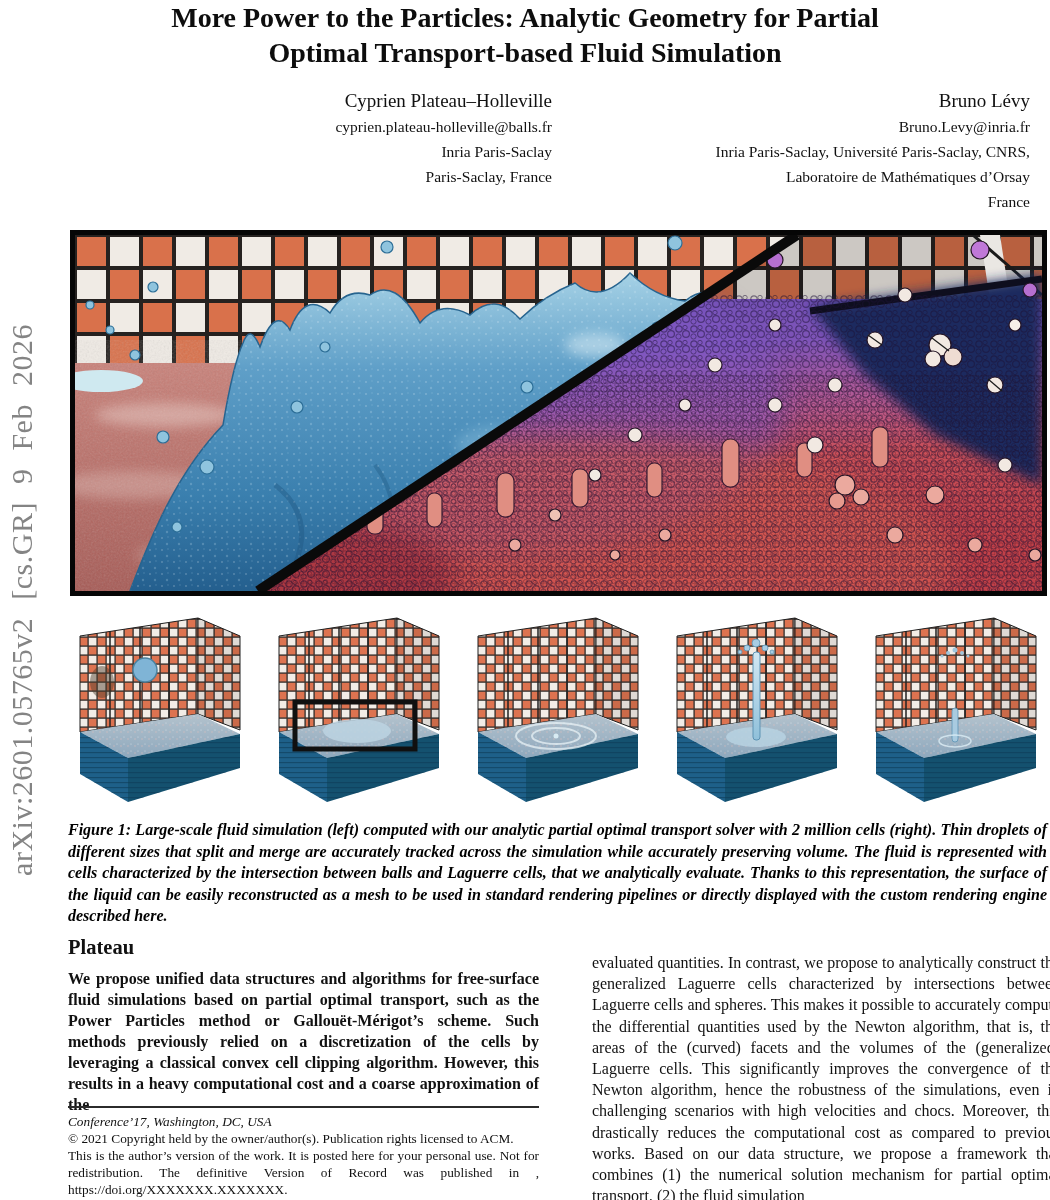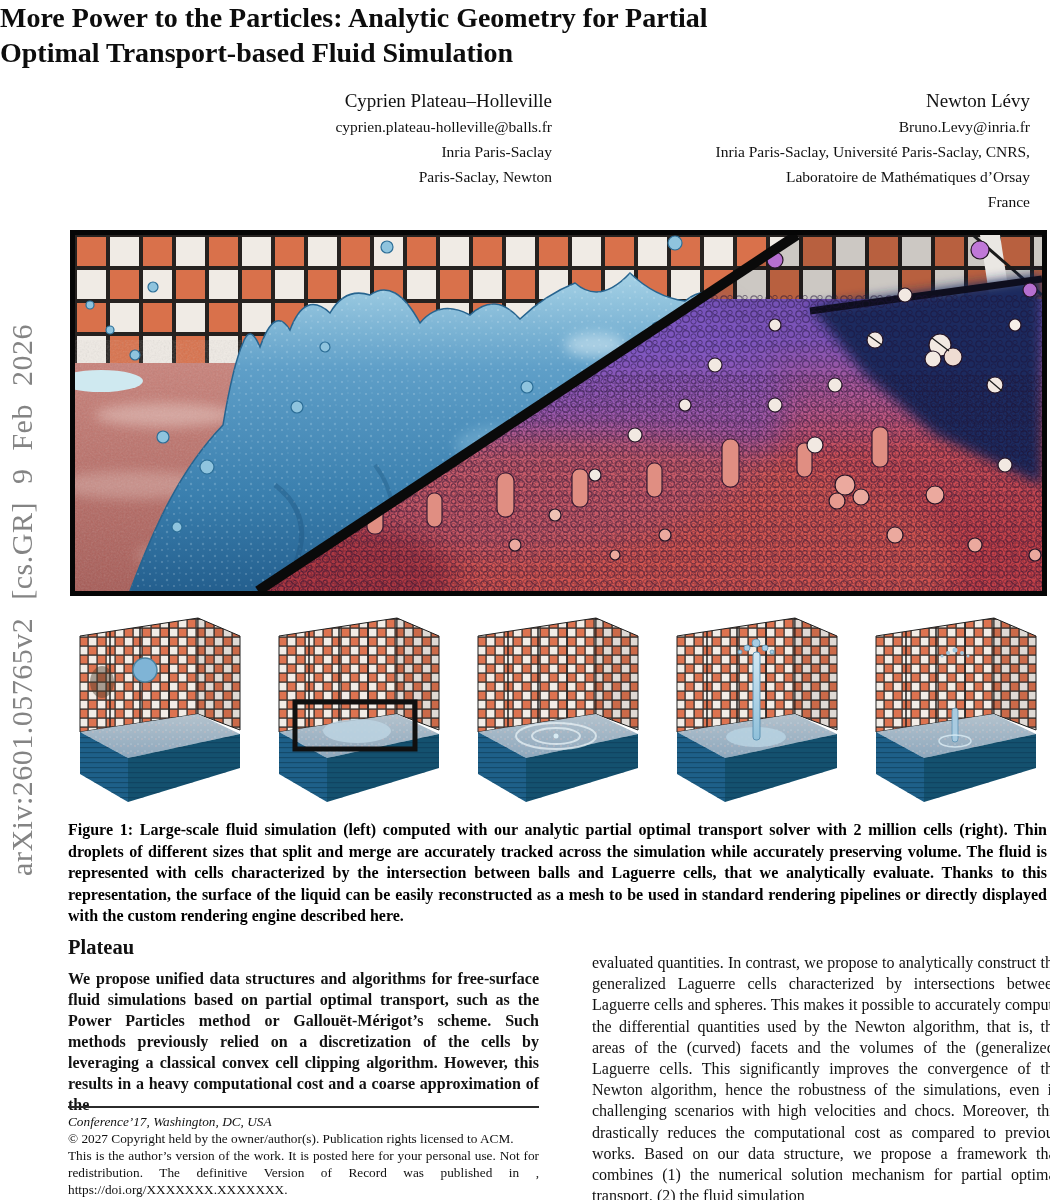--- a/index.html
+++ b/index.html
@@ -3,37 +3,37 @@
 <meta charset="utf-8">
 <style>
   html,body{margin:0;padding:0;background:#ffffff;}
   .page{position:relative;width:1050px;height:1200px;background:#fff;overflow:hidden;
         font-family:"Liberation Serif", serif;color:#111;}
   
   .watermark{position:absolute;top:600px;left:22px;transform:translate(-50%,-50%) rotate(-90deg);
              transform-origin:center;white-space:nowrap;font-size:30px;color:#848484;
              letter-spacing:.5px;word-spacing:10px;}
   
-  .title{position:absolute;top:0px;left:0;width:1050px;
+  .title{position:absolute;top:0px;left:0;width:1050px;text-align:center;
          font-size:28px;line-height:35px;font-weight:700;margin:0;color:#0d0d0d;font-family:Liberation Serif, serif;}
   
   .author-block{position:absolute;top:88px;text-align:right;font-size:15.5px;line-height:25px;}
   .author-block .name{font-size:19px;line-height:26px;}
   .author-a{left:92px;width:460px;}
   .author-b{left:570px;width:460px;}
   
   .teaser{position:absolute;left:70px;top:230px;width:967px;height:356px;border:5px solid #060606;}
   .teaser svg{display:block;}
   
   .thumbs{position:absolute;left:70px;top:609px;width:977px;height:198px;display:flex;
           justify-content:space-between;}
   .thumb{width:181px;height:198px;}
   
   .caption{position:absolute;left:68px;top:819px;width:979px;margin:0;
-           font-size:16px;line-height:21.6px;font-weight:700;text-align:justify;color:#000;}
+           font-size:16px;line-height:21.6px;font-weight:700;text-align:justify;color:#000;font-style:italic;}
   
   .abstract-head{position:absolute;left:68px;top:936px;width:470px;margin:0;
                  font-size:20.5px;font-weight:700;}
   .col-left{position:absolute;left:68px;top:968px;width:471px;margin:0;
             font-size:16px;line-height:21px;text-align:justify;font-weight:bold;}
   .col-right{position:absolute;left:580px;top:940px;width:468px;margin:12px;
              font-size:16px;line-height:21.2px;text-align:justify;}
   
   .footnote{position:absolute;left:68px;top:1106px;width:471px;font-size:13.3px;line-height:17px;}
   .footnote .rule{border-top:2.5px solid #2b2b2b;margin-bottom:5px;width:471px;}
@@ -49,25 +49,25 @@
 
   <h1 class="title">
     <span>More Power to the Particles: Analytic Geometry for Partial</span><br>
     <span>Optimal Transport-based Fluid Simulation</span>
   </h1>
 
   <div class="author-block author-a">
     <div class="name">Cyprien Plateau–Holleville</div>
     <div>cyprien.plateau-holleville@balls.fr</div>
     <div>Inria Paris-Saclay</div>
-    <div>Paris-Saclay, Newton</div>
+    <div>Paris-Saclay, France</div>
   </div>
 
   <div class="author-block author-b">
-    <div class="name">Newton Lévy</div>
+    <div class="name">Bruno Lévy</div>
     <div>Bruno.Levy@inria.fr</div>
     <div>Inria Paris-Saclay, Université Paris-Saclay, CNRS,</div>
     <div>Laboratoire de Mathématiques d’Orsay</div>
     <div>France</div>
   </div>
 
   <div class="teaser">
     <svg width="967" height="356" viewBox="0 0 967 356">
       <defs>
         <pattern id="tilesBig" width="66" height="66" patternUnits="userSpaceOnUse">
@@ -363,17 +363,17 @@
 
   <p class="caption">Figure 1: Large-scale fluid simulation (left) computed with our analytic partial optimal transport solver with 2 million cells (right). Thin droplets of different sizes that split and merge are accurately tracked across the simulation while accurately preserving volume. The fluid is represented with cells characterized by the intersection between balls and Laguerre cells, that we analytically evaluate. Thanks to this representation, the surface of the liquid can be easily reconstructed as a mesh to be used in standard rendering pipelines or directly displayed with the custom rendering engine described here.</p>
 
   <h2 class="abstract-head">Plateau</h2>
   <p class="col-left">We propose unified data structures and algorithms for free-surface fluid simulations based on partial optimal transport, such as the Power Particles method or Gallouët-Mérigot’s scheme. Such methods previously relied on a discretization of the cells by leveraging a classical convex cell clipping algorithm. However, this results in a heavy computational cost and a coarse approximation of the</p>
   <p class="col-right">evaluated quantities. In contrast, we propose to analytically construct the generalized Laguerre cells characterized by intersections between Laguerre cells and spheres. This makes it possible to accurately compute the differential quantities used by the Newton algorithm, that is, the areas of the (curved) facets and the volumes of the (generalized) Laguerre cells. This significantly improves the convergence of the Newton algorithm, hence the robustness of the simulations, even in challenging scenarios with high velocities and chocs. Moreover, this drastically reduces the computational cost as compared to previous works. Based on our data structure, we propose a framework that combines (1) the numerical solution mechanism for partial optimal transport, (2) the fluid simulation</p>
 
   <div class="footnote">
     <div class="rule"></div>
     <p class="venue">Conference’17, Washington, DC, USA</p>
-    <p>© 2027 Copyright held by the owner/author(s). Publication rights licensed to ACM.</p>
+    <p>© 2021 Copyright held by the owner/author(s). Publication rights licensed to ACM.</p>
     <p>This is the author’s version of the work. It is posted here for your personal use. Not for redistribution. The definitive Version of Record was published in , https://doi.org/XXXXXXX.XXXXXXX.</p>
   </div>
 
 </div>
 
 </body></html>

